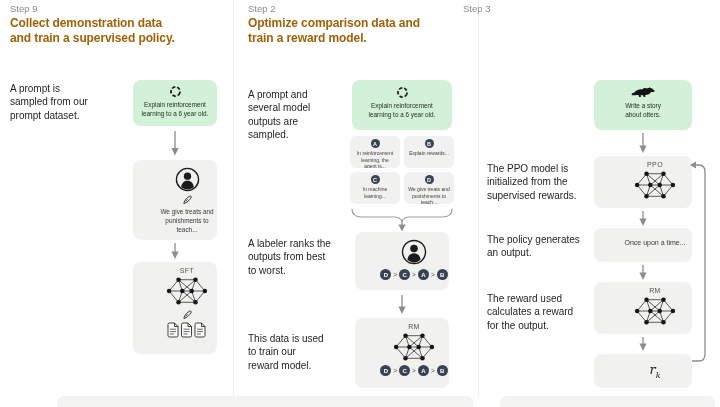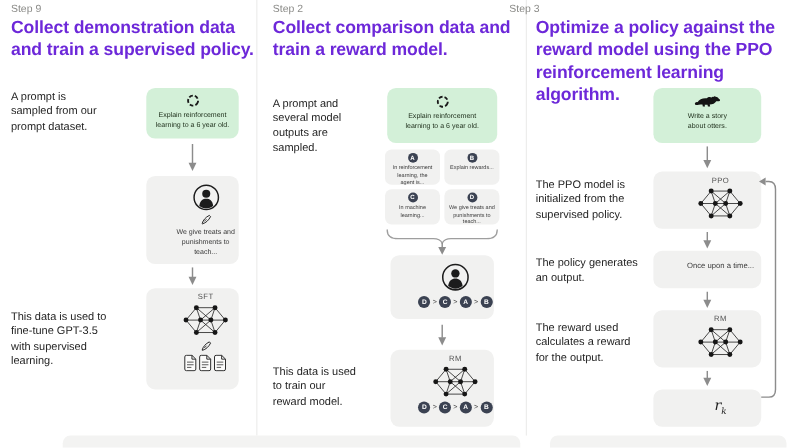--- a/index.html
+++ b/index.html
@@ -1,21 +1,21 @@
 <!DOCTYPE html>
 <html><head>
 <meta charset="utf-8">
 <style>
   html,body{margin:0;padding:0;background:#ffffff;}
   .canvas{position:relative;width:720px;height:407px;background:#ffffff;overflow:hidden;
           font-family:"Liberation Sans",sans-serif;color:#232323;}
   .pre{white-space:pre-line;}
   .abs{position:absolute;}
   .step-label{position:absolute;font-size:9.5px;color:#8b8b88;}
-  .title{position:absolute;font-size:16px;font-weight:bold;color:#6d28d9;line-height:1.28;letter-spacing:-0.1px;}
+  .title{position:absolute;font-size:12px;font-weight:bold;color:#a16207;line-height:1.28;letter-spacing:-0.1px;}
   .caption{position:absolute;font-size:10px;color:#242424;line-height:1.34;}
   .box{position:absolute;border-radius:8px;display:flex;flex-direction:column;align-items:center;box-sizing:border-box;}
   .green{background:#d3f0d8;}
   .gray{background:#f1f1f0;padding-left:24px;}
   .box-tiny{font-size:6.4px;line-height:1.4;text-align:center;margin-top:3px;color:#22331f;}
   .gray .box-tiny{color:#3a3a3a;}
   .model-label{font-size:7px;color:#515151;margin-top:5px;letter-spacing:.4px;}
   .mini{position:absolute;background:#f1f1f0;border-radius:6px;display:flex;flex-direction:column;
         align-items:center;padding-top:3px;box-sizing:border-box;overflow:hidden;}
   .mini-letter{width:9px;height:9px;border-radius:50%;background:#3b4252;color:#fff;font-size:5.5px;
@@ -145,39 +145,35 @@
       </svg>
     <div class="box-tiny pre">We give treats and
 punishments to teach...</div>
   </div>
 
   <svg class="abs" style="left:170px;top:243px" width="10" height="17" viewBox="0 0 10 17">
     <line x1="5" y1="0" x2="5" y2="9" stroke="#8c8c8c" stroke-width="1.3"></line>
       <path d="M1.4 8.5 L8.6 8.5 L5 16 Z" fill="#8c8c8c"></path>
   </svg>
 
-  <div class="caption pre" style="left:10px;top:282px;width:128px">This data is used to
-fine-tune GPT-3.5
-with supervised
-learning.</div>
   <div class="box gray" style="left:133px;top:262px;width:84px;height:92px">
     <div class="model-label">SFT</div>
     <svg viewBox="0 0 46 34" width="44" height="32" style="margin-top:1px">
         <use href="#nn"></use>
       </svg>
     <svg viewBox="0 0 14 14" width="11" height="11" style="margin-top:2px">
         <use href="#pen"></use>
       </svg>
     <svg viewBox="0 0 40 16" width="40" height="16" style="margin-top:2px">
         <use href="#docs"></use>
       </svg>
   </div>
 
   <div class="step-label pre" style="left:248px;top:3px">Step 2</div>
-  <div class="title pre" style="left:248px;top:16px;width:225px">Collect comparison data and
+  <div class="title pre" style="left:248px;top:16px;width:225px">Optimize comparison data and
 train a reward model.</div>
 
   <div class="caption pre" style="left:248px;top:88px;width:120px">A prompt and
 several model
 outputs are
 sampled.</div>
   <div class="box green" style="left:352px;top:80px;width:100px;height:50px;padding-top:6px">
     <svg viewBox="0 0 16 16" width="13" height="13">
         <use href="#cycle"></use>
       </svg>
@@ -208,20 +204,23 @@
   </div>
 
   <svg class="abs" style="left:350px;top:207px" width="104" height="15" viewBox="0 0 104 15">
     <path d="M2 2 Q2 10 12 10 H44 Q50 10 52 14 Q54 10 60 10 H92 Q102 10 102 2" fill="none" stroke="#9e9e9e" stroke-width="1.2" stroke-linecap="round"></path>
   </svg>
   <svg class="abs" style="left:397px;top:221px" width="10" height="11" viewBox="0 0 10 11">
     <line x1="5" y1="0" x2="5" y2="4" stroke="#8c8c8c" stroke-width="1.3"></line>
       <path d="M1.4 3.5 L8.6 3.5 L5 10.5 Z" fill="#8c8c8c"></path>
   </svg>
 
+  <div class="caption pre" style="left:248px;top:237px;width:120px">A labeler ranks the
+outputs from best
+to worst.</div>
   <div class="box gray" style="left:355px;top:232px;width:94px;height:58px;padding-top:7px">
     <svg viewBox="0 0 28 28" width="26" height="26">
         <use href="#person"></use>
       </svg>
     <div class="rank-row">
       <span class="rank-badge">D</span>
       <span class="rank-gt">&gt;</span>
       <span class="rank-badge">C</span>
       <span class="rank-gt">&gt;</span>
       <span class="rank-badge">A</span>
@@ -248,40 +247,37 @@
       <span class="rank-gt">&gt;</span>
       <span class="rank-badge">C</span>
       <span class="rank-gt">&gt;</span>
       <span class="rank-badge">A</span>
       <span class="rank-gt">&gt;</span>
       <span class="rank-badge">B</span>
     </div>
   </div>
 
   <div class="step-label pre" style="left:463px;top:3px">Step 3</div>
-  <div class="title pre" style="left:487px;top:16px;width:228px">Optimize a policy against the
-reward model using the PPO
-reinforcement learning algorithm.</div>
 
   <div class="box green" style="left:594px;top:80px;width:98px;height:50px;padding-top:6px">
     <svg viewBox="0 0 26 14" width="24" height="13">
         <use href="#otter"></use>
       </svg>
     <div class="box-tiny pre">Write a story
 about otters.</div>
   </div>
 
   <svg class="abs" style="left:638px;top:133px" width="10" height="21" viewBox="0 0 10 21">
     <line x1="5" y1="0" x2="5" y2="13" stroke="#8c8c8c" stroke-width="1.3"></line>
       <path d="M1.4 12.5 L8.6 12.5 L5 20 Z" fill="#8c8c8c"></path>
   </svg>
 
   <div class="caption pre" style="left:487px;top:162px;width:120px">The PPO model is
 initialized from the
-supervised policy.</div>
+supervised rewards.</div>
   <div class="box gray" style="left:594px;top:156px;width:98px;height:52px">
     <div class="model-label">PPO</div>
     <svg viewBox="0 0 46 34" width="44" height="32" style="margin-top:1px">
         <use href="#nn"></use>
       </svg>
   </div>
 
   <svg class="abs" style="left:638px;top:211px" width="10" height="16" viewBox="0 0 10 16">
     <line x1="5" y1="0" x2="5" y2="8" stroke="#8c8c8c" stroke-width="1.3"></line>
       <path d="M1.4 7.5 L8.6 7.5 L5 15 Z" fill="#8c8c8c"></path>

